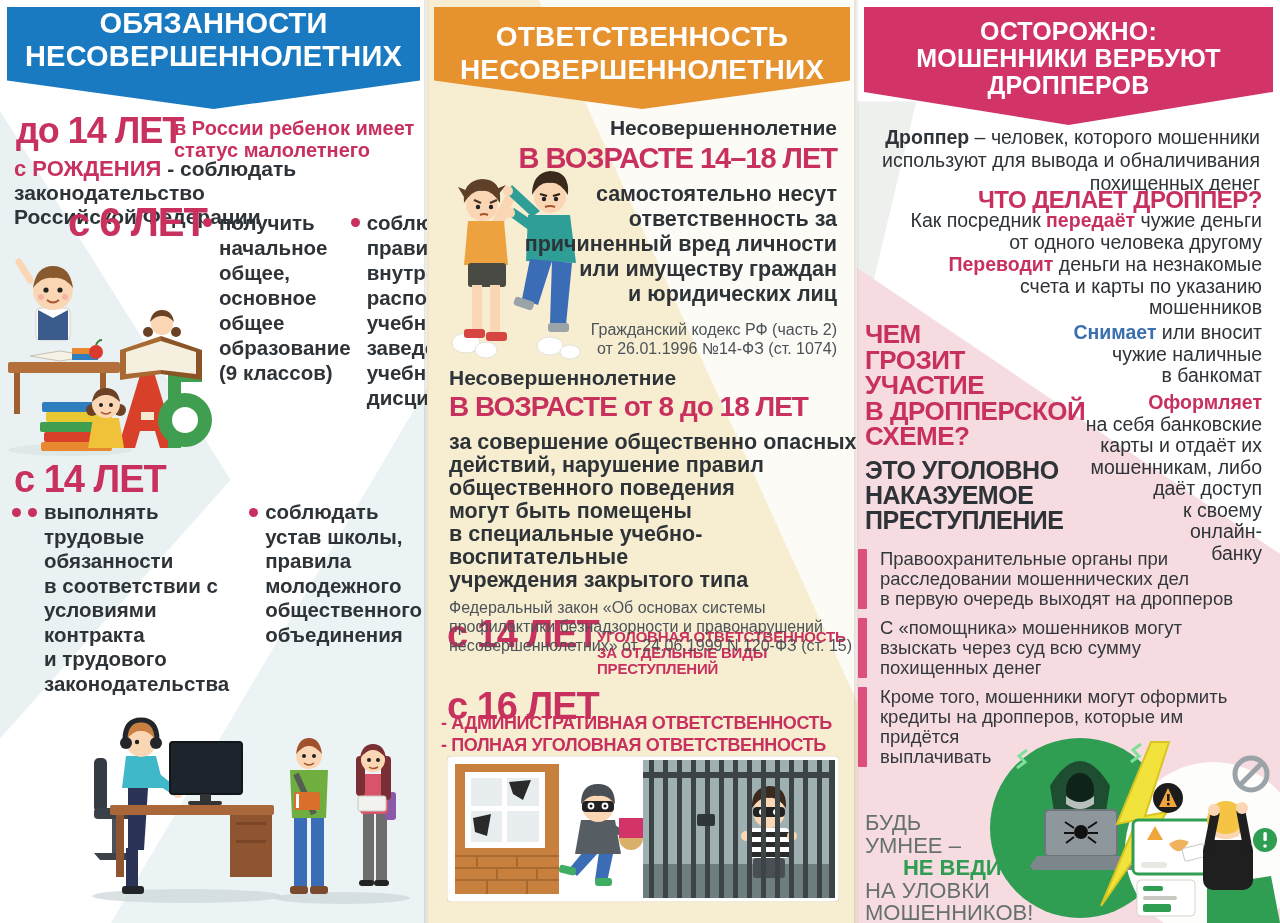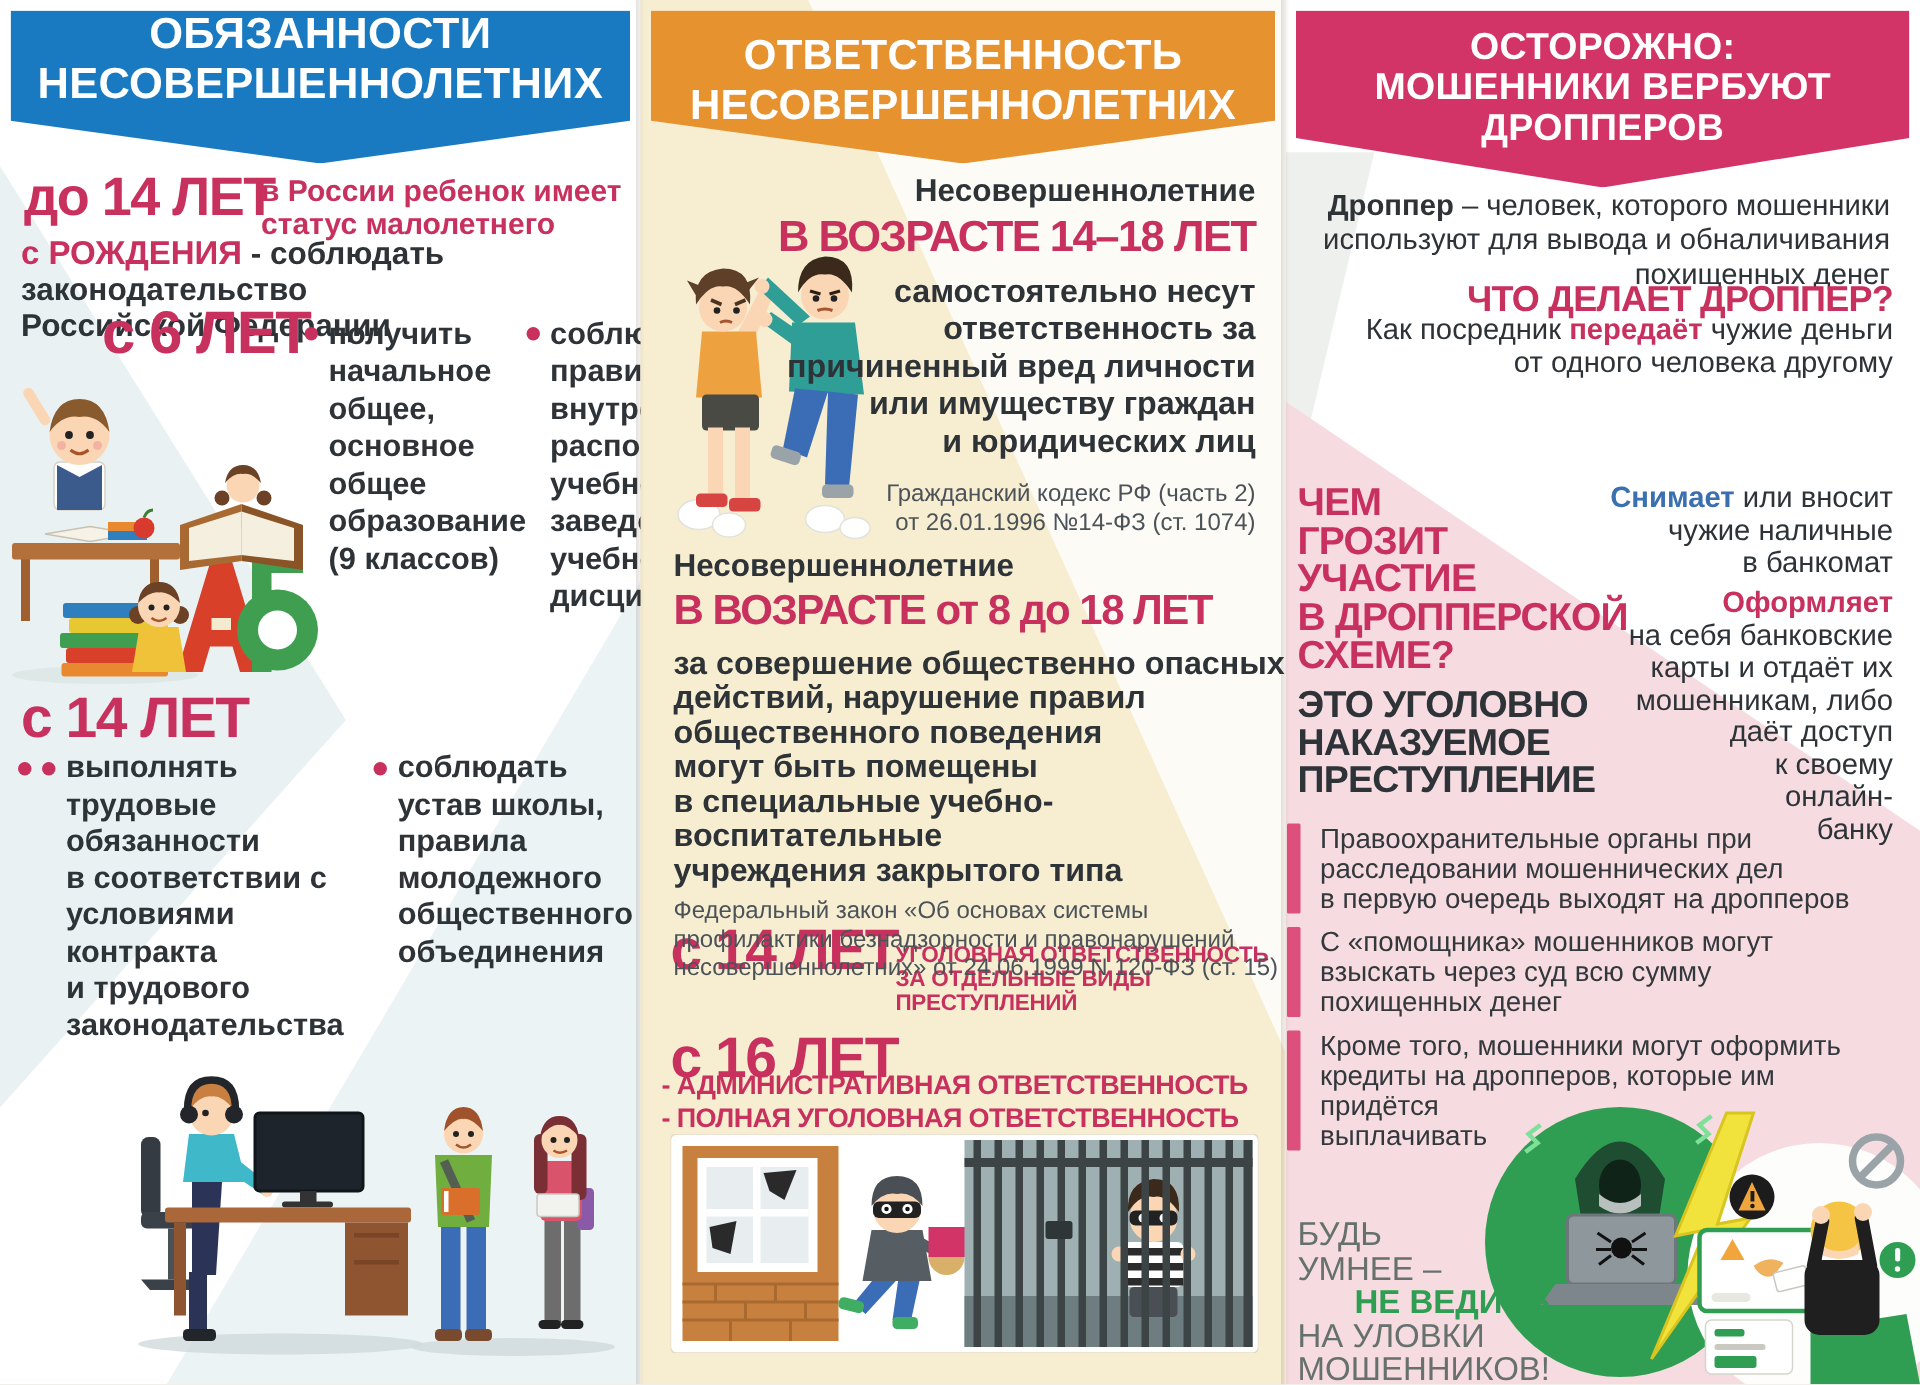--- a/index.html
+++ b/index.html
@@ -464,20 +464,25 @@
 используют для вывода и обналичивания
 похищенных денег</span>
     </div>
 
     <div class="abs q1" data-bind="right.q1">ЧТО ДЕЛАЕТ ДРОППЕР?</div>
 
     <div class="abs action a1">
       <span data-bind="right.actions.0.pre">Как посредник </span><span class="lead-red" data-bind="right.actions.0.lead">передаёт</span><span data-bind="right.actions.0.rest"> чужие деньги
 от одного человека другому</span>
     </div>
+    <div class="abs action a2">
+      <span class="lead-red" data-bind="right.actions.1.lead">Переводит</span><span data-bind="right.actions.1.rest"> деньги на незнакомые
+счета и карты по указанию
+мошенников</span>
+    </div>
     <div class="abs action a3">
       <span class="lead-blue" data-bind="right.actions.2.lead">Снимает</span><span data-bind="right.actions.2.rest"> или вносит
 чужие наличные
 в банкомат</span>
     </div>
     <div class="abs action a4">
       <span class="lead-red" data-bind="right.actions.3.lead">Оформляет</span><span data-bind="right.actions.3.rest">
 на себя банковские
 карты и отдаёт их
 мошенникам, либо

